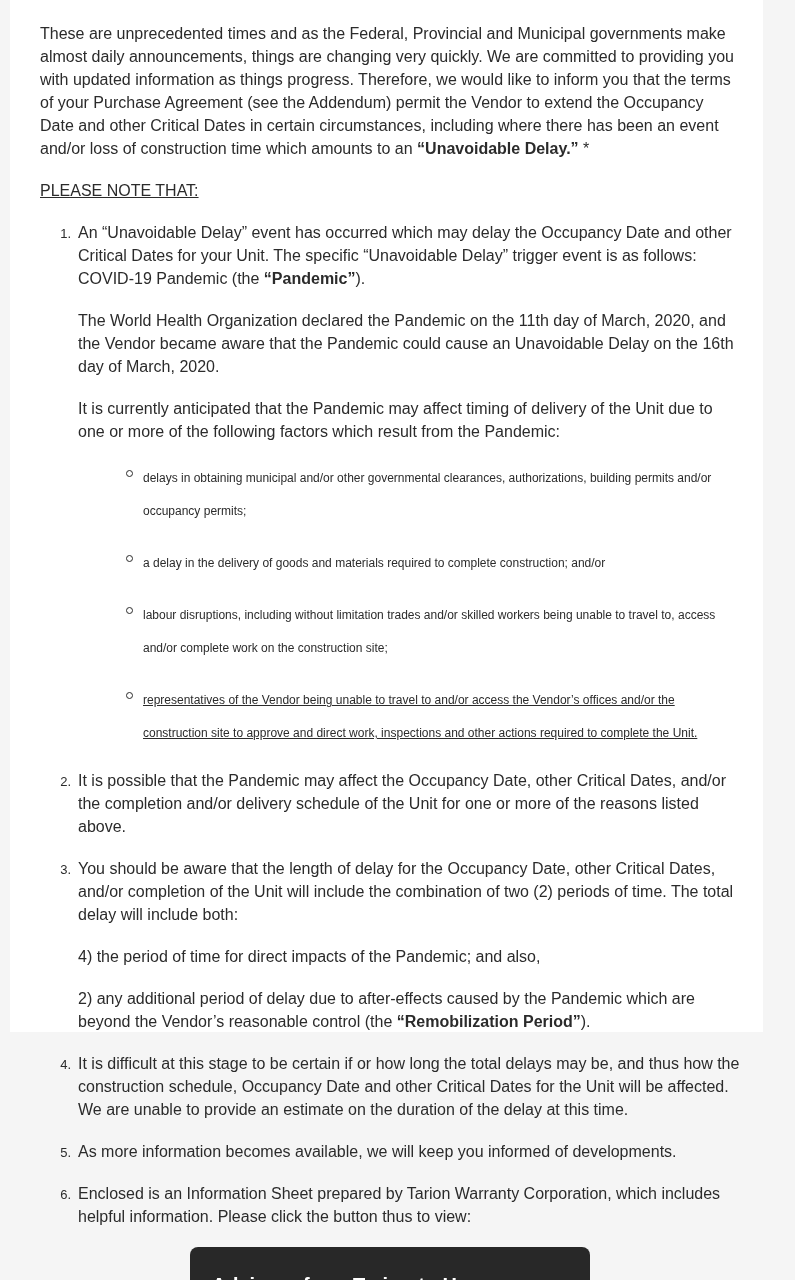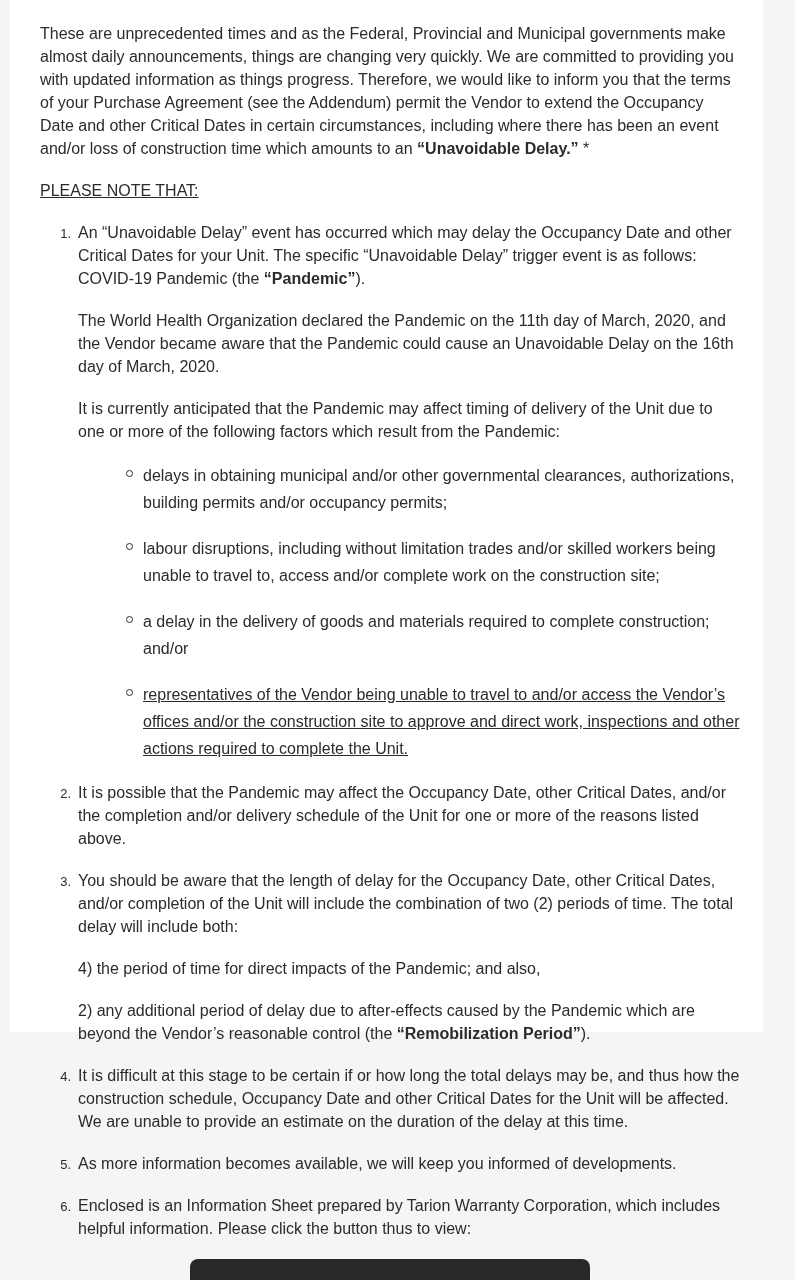--- a/index.html
+++ b/index.html
@@ -53,22 +53,22 @@
   }
   ol.numbered p:last-child { margin-bottom: 0; }
   ul.bullets {
     list-style: none;
     margin: 19px 0 0 0;
     padding: 0 0 0 65px;
   }
   ul.bullets > li {
     position: relative;
     margin: 0 0 19px 0;
-    font-size: 16px;
-    line-height: 27px;
+    font-size: 12px;
+    line-height: 33px;
   }
   ul.bullets > li:last-child { margin-bottom: 0; text-decoration: underline; }
   ul.bullets > li::before {
     content: "";
     position: absolute;
     left: -17px;
     top: 8px;
     width: 5px;
     height: 5px;
     border: 1px solid #2b2b2b;
@@ -107,22 +107,22 @@
 
   <ol class="numbered">
 
     <li>
       <span class="num">1.</span>
       <p><span>An “Unavoidable Delay” event has occurred which may delay the Occupancy Date and other Critical Dates for your Unit. The specific “Unavoidable Delay” trigger event is as follows: COVID-19 Pandemic (the </span><strong>“Pandemic”</strong><span>).</span></p>
       <p>The World Health Organization declared the Pandemic on the 11th day of March, 2020, and the Vendor became aware that the Pandemic could cause an Unavoidable Delay on the 16th day of March, 2020.</p>
       <p>It is currently anticipated that the Pandemic may affect timing of delivery of the Unit due to one or more of the following factors which result from the Pandemic:</p>
       <ul class="bullets">
         <li>delays in obtaining municipal and/or other governmental clearances, authorizations, building permits and/or occupancy permits;</li>
+        <li>a delay in the delivery of goods and materials required to complete construction; and/or</li>
         <li>labour disruptions, including without limitation trades and/or skilled workers being unable to travel to, access and/or complete work on the construction site;</li>
-        <li>a delay in the delivery of goods and materials required to complete construction; and/or</li>
         <li>representatives of the Vendor being unable to travel to and/or access the Vendor’s offices and/or the construction site to approve and direct work, inspections and other actions required to complete the Unit.</li>
       </ul>
     </li>
 
     <li>
       <span class="num">2.</span>
       <p>It is possible that the Pandemic may affect the Occupancy Date, other Critical Dates, and/or the completion and/or delivery schedule of the Unit for one or more of the reasons listed above.</p>
     </li>
 
     <li>

